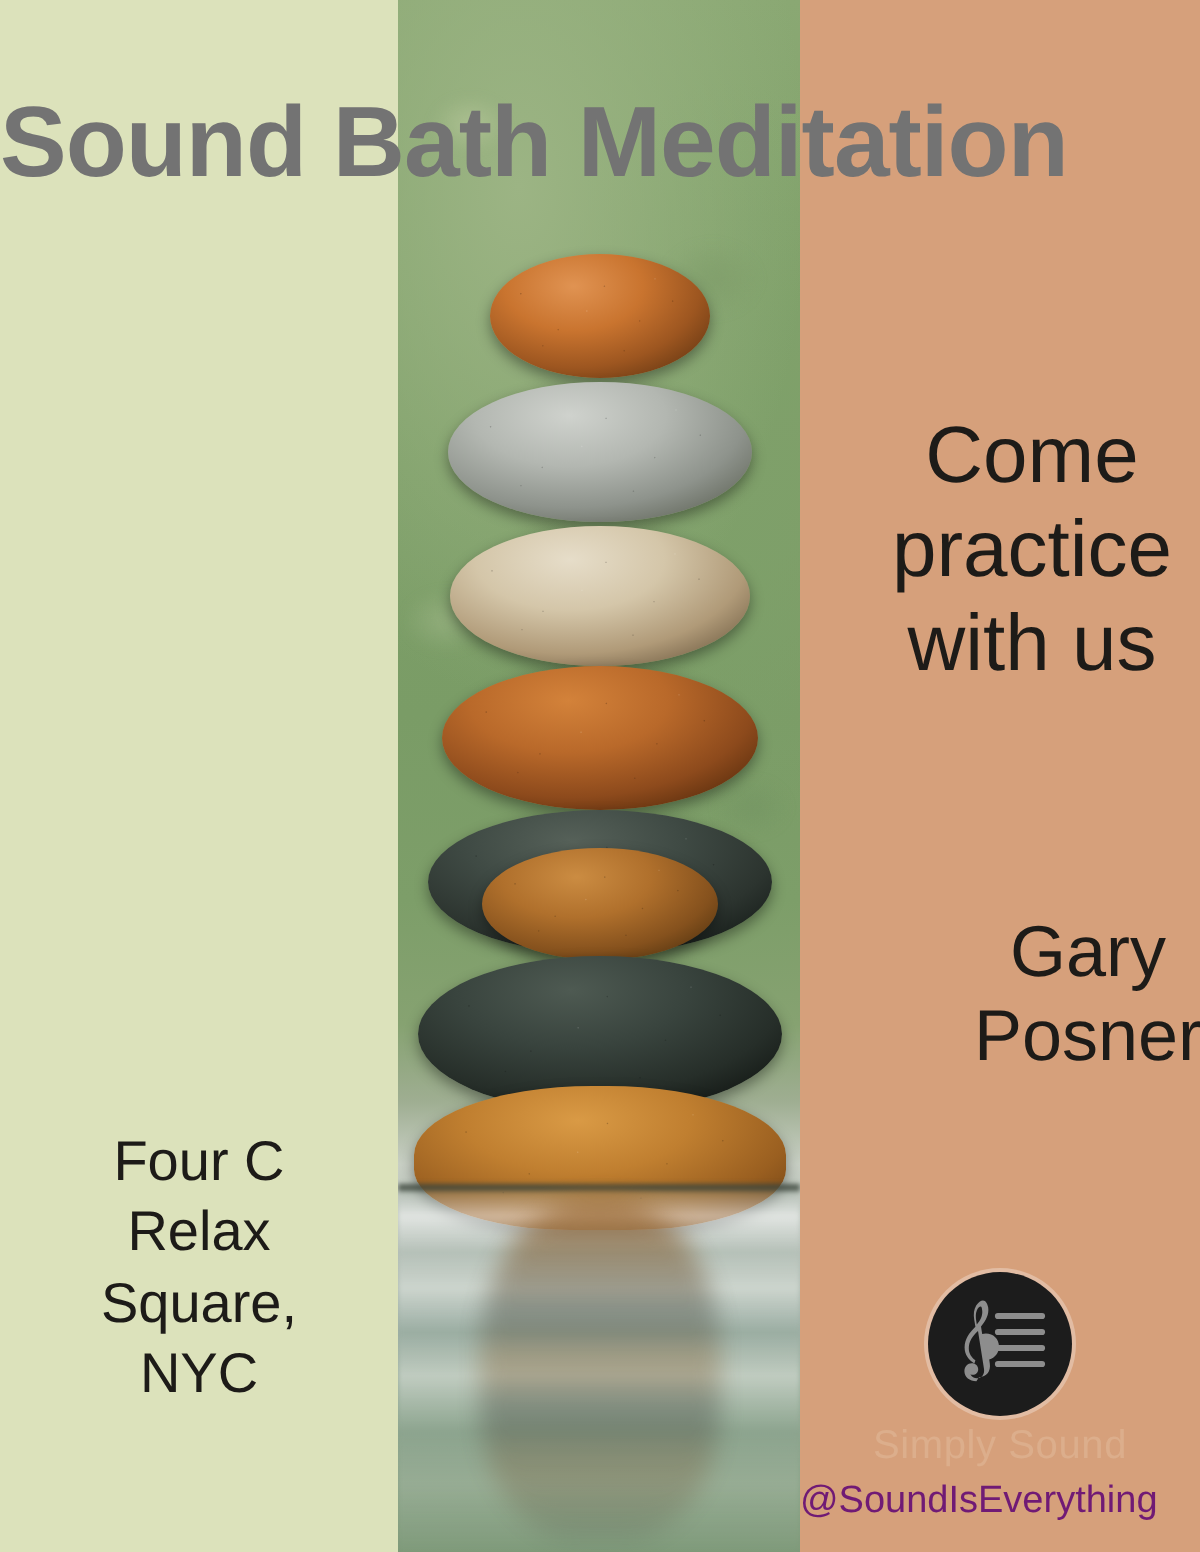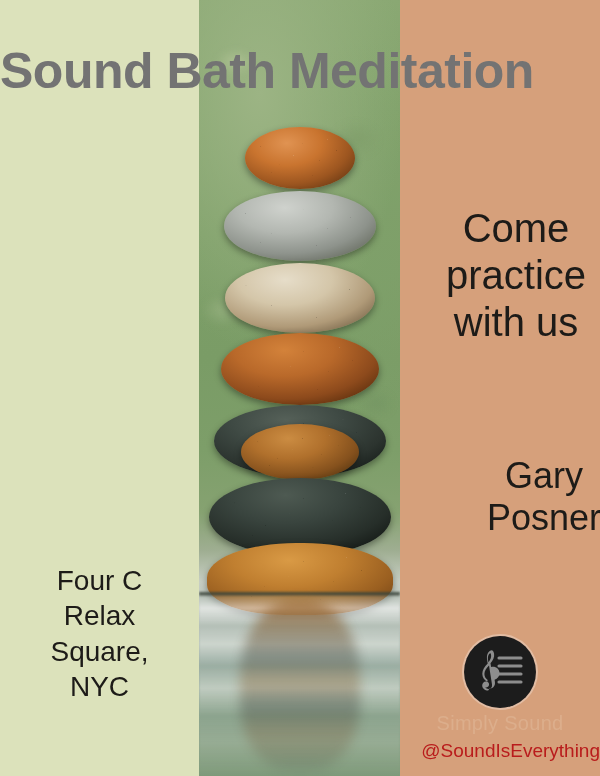--- a/index.html
+++ b/index.html
@@ -198,24 +198,24 @@
   .brandname{
     margin-top:4px;
     font-size:20px;
     font-weight:300;
     color:#dcae8c;
     letter-spacing:.3px;
   }
   .handle{
     position:absolute; left:400px; top:740px;
     width:200px;
-    text-align:right;
+    text-align:left;
     font-size:19px;
     font-weight:300;
-    color:#b91c1c;
+    color:#701a75;
     z-index:5;
   }
 </style>
 </head>
 <body>
 
 <div class="poster">
 
   <div class="panel-left"></div>
   <div class="panel-right"></div>

